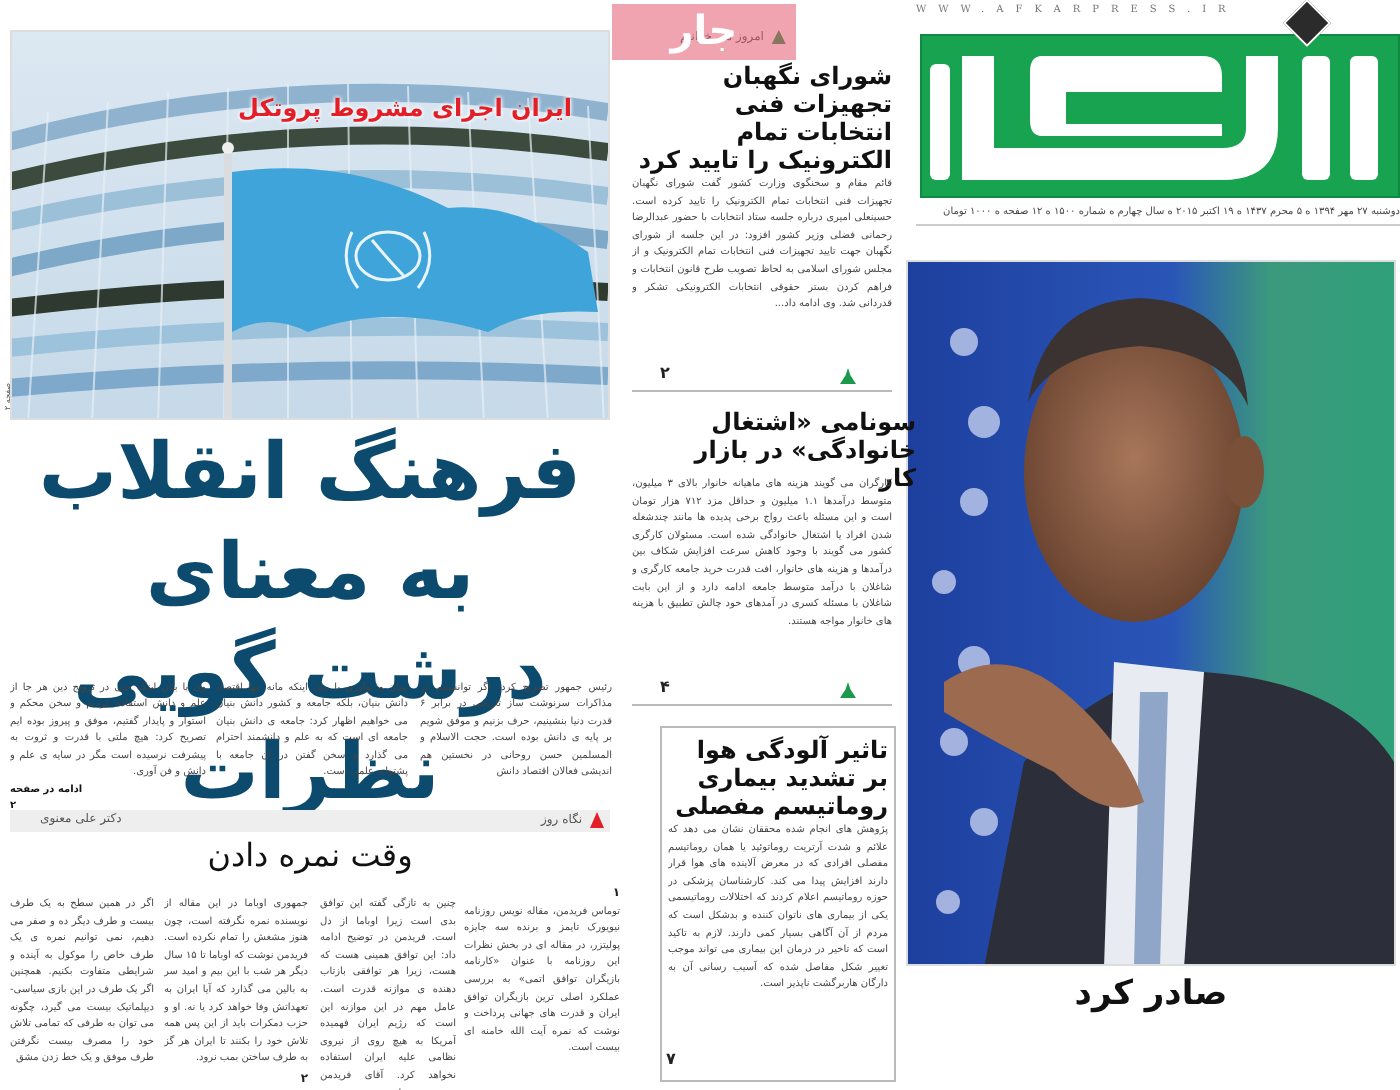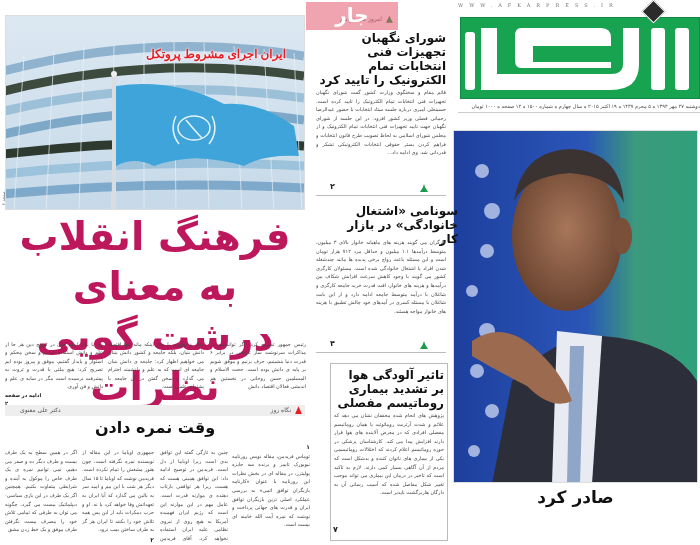--- a/index.html
+++ b/index.html
@@ -22,30 +22,30 @@
   .tag .tag-icon { display: inline-block; width: 7px; height: 7px; background: #1a9a4a; vertical-align: middle; margin-left: 2px; clip-path: polygon(50% 0, 70% 40%, 100% 100%, 0 100%, 30% 40%); }
   .mid-headline { position: absolute; font-weight: bold; font-size: 12px; line-height: 14px; color: #111; text-align: right; }
   .mid-body { position: absolute; font-size: 5px; line-height: 8.6px; color: #444; text-align: justify; text-align-last: right; }
   .page-num { position: absolute; font-size: 8px; font-weight: bold; color: #222; }
   .green-mark { position: absolute; width: 8px; height: 8px; background: #1a9a4a; clip-path: polygon(50% 0, 65% 45%, 100% 100%, 0 100%, 35% 45%); }
   .hr { position: absolute; height: 1px; background: #bbb; }
   .boxed { position: absolute; border: 1px solid #bbb; }
 
   
   .left-photo { position: absolute; left: 5px; top: 15px; width: 300px; height: 195px; overflow: hidden; border: 1px solid #ddd; }
-  .photo-headline { position: absolute; right: 18px; top: 30px; text-align: left; font-weight: bold; font-size: 12px; line-height: 17px; color: #e41e26; text-shadow: 0 0 2px #fff, 0 0 2px #fff; font-family: Liberation Serif, serif; }
+  .photo-headline { position: absolute; right: 18px; top: 30px; text-align: left; font-weight: bold; font-size: 12px; line-height: 17px; color: #e41e26; text-shadow: 0 0 2px #fff, 0 0 2px #fff; }
   .side-page-label { position: absolute; left: 0px; top: 190px; font-size: 4px; color: #555; transform: rotate(-90deg); transform-origin: left top; }
-  .big-headline { position: absolute; left: 5px; top: 212px; width: 300px; text-align: center; font-weight: bold; font-size: 39px; line-height: 50px; color: #be185d; letter-spacing: -1px; }
+  .big-headline { position: absolute; left: 5px; top: 212px; width: 300px; text-align: center; font-weight: bold; font-size: 39px; line-height: 50px; color: #0c4a6e; letter-spacing: -1px; }
   .lead-col { position: absolute; top: 340px; font-size: 5px; line-height: 8.4px; color: #444; text-align: justify; text-align-last: right; }
   .continued { font-weight: bold; color: #111; }
   .opinion-bar { position: absolute; left: 5px; top: 405px; width: 300px; height: 11px; background: #eeeeee; font-size: 6px; }
   .opinion-bar .label { position: absolute; right: 3px; top: 1px; color: #555; }
   .opinion-bar .author { position: absolute; left: 15px; top: 1px; color: #555; }
   .opinion-icon { display: inline-block; width: 7px; height: 8px; background: #e41e26; vertical-align: middle; margin-left: 2px; clip-path: polygon(50% 0, 70% 40%, 100% 100%, 0 100%, 30% 40%); }
-  .opinion-title { position: absolute; left: 5px; top: 418px; width: 300px; text-align: center; font-weight: bold; font-size: 16px; color: #111; }
+  .opinion-title { position: absolute; left: 5px; top: 418px; width: 300px; text-align: center; font-weight: normal; font-size: 16px; color: #111; }
   .op-col { position: absolute; top: 443px; font-size: 5px; line-height: 8.6px; color: #444; text-align: justify; text-align-last: right; }
   .col-num { text-align: center; font-weight: bold; font-size: 6px; color: #222; }
 
   
   .watermark { position: absolute; left: 306px; top: 2px; width: 92px; height: 28px; background: rgba(225, 90, 110, 0.55); z-index: 5; text-decoration: underline; }
   .watermark-text { position: absolute; left: 0; top: 0; width: 100%; height: 100%; color: #fff; font-size: 20px; font-weight: bold; text-align: center; line-height: 26px; }
 </style>
 </head>
 <body>
 

